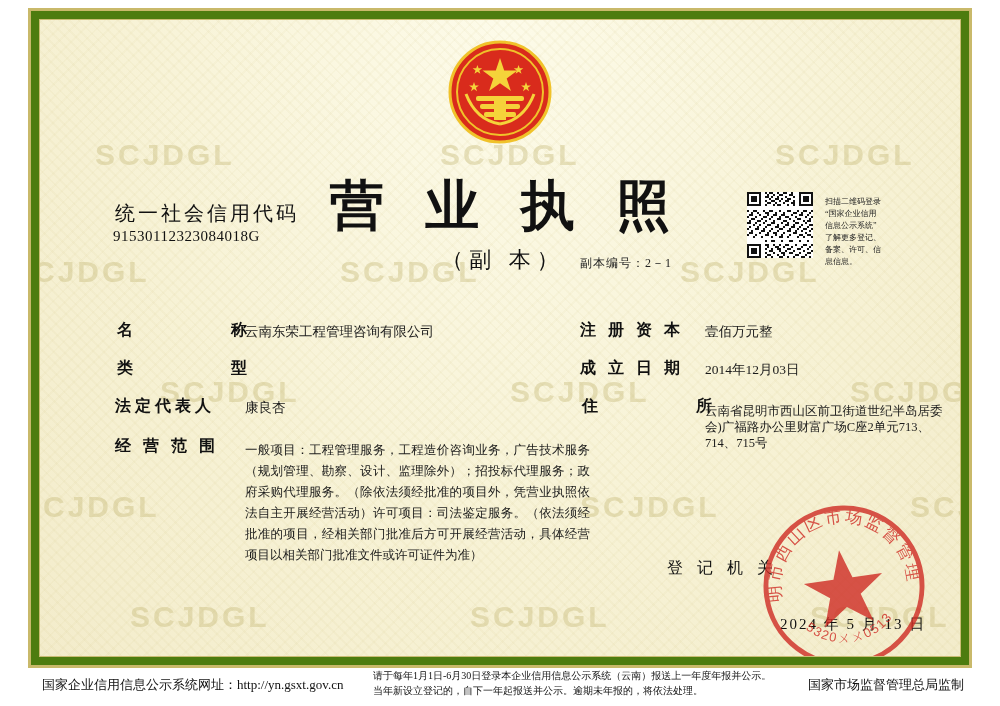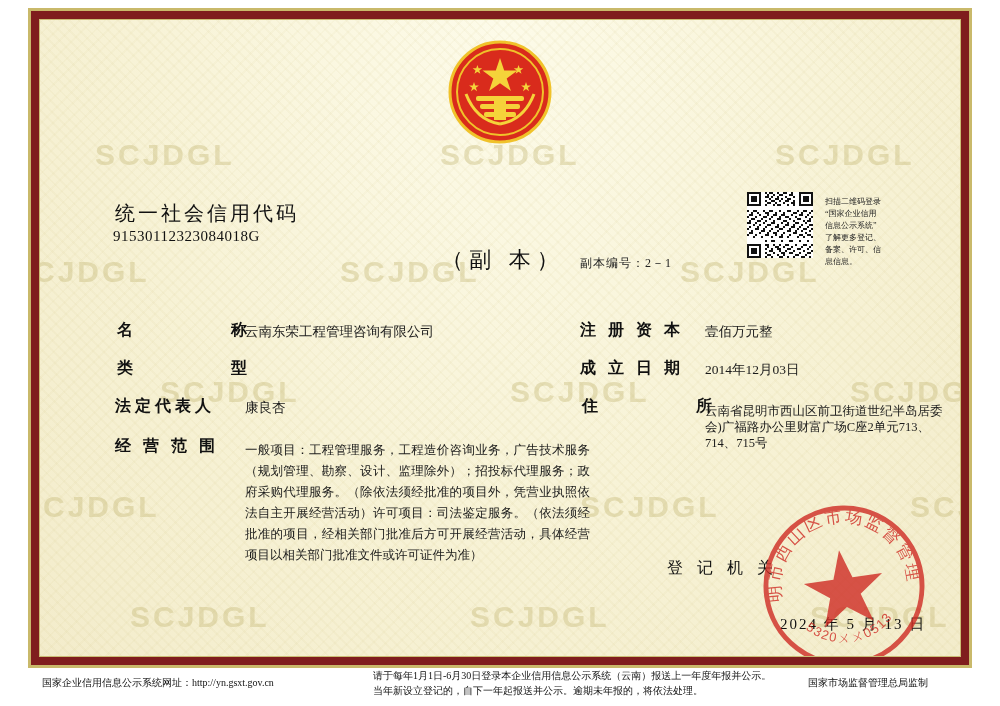--- a/index.html
+++ b/index.html
@@ -12,21 +12,21 @@
   .page{
     position:relative;
     width:1000px;height:706px;
     background:#ffffff;
   }
   
   .cert{
     position:absolute;
     left:28px;top:8px;
     width:944px;height:660px;
-    background:#7f1d1d;
+    background:#4d7c0f;
     border:3px solid #c9b96a;
     box-sizing:border-box;
   }
   .cert-inner{
     position:absolute;
     left:8px;top:8px;right:8px;bottom:8px;
     border:1px solid #cbbd74;
     box-sizing:border-box;
     background:
       radial-gradient(ellipse at 50% 0%, #fdfbe9 0%, #f7f2d5 60%, #f3eccb 100%);
@@ -188,21 +188,21 @@
   
   .seal{
     position:absolute;
     left:718px;top:480px;
     width:172px;height:172px;
     pointer-events:none;
   }
   
   .foot{
     position:absolute;
-    font-size:10px;
+    font-size:13px;
     color:#111;
     font-family:"Liberation Serif", serif;
   }
   .foot-left{ left:42px; top:676px; }
   .foot-mid{ left:373px; top:668px; width:400px; line-height:15px; font-size:10px;}
   .foot-right{ left:808px; top:676px; }
 </style>
 </head>
 <body>
 
@@ -248,20 +248,21 @@
 
           <rect x="32" y="62" width="48" height="5" rx="2" fill="#f5d33a"></rect>
           <rect x="36" y="70" width="40" height="5" rx="2" fill="#f5d33a"></rect>
           <rect x="40" y="78" width="32" height="5" rx="2" fill="#f5d33a"></rect>
           <rect x="50" y="62" width="12" height="24" fill="#f5d33a"></rect>
           <path d="M22,60 q10,26 34,30" fill="none" stroke="#f5d33a" stroke-width="3"></path>
           <path d="M90,60 q-10,26 -34,30" fill="none" stroke="#f5d33a" stroke-width="3"></path>
         </svg>
       </div>
 
+      <div class="title">营 业 执 照</div>
       <div class="subtitle">（副 本）</div>
       <div class="copy-no">副本编号：2－1</div>
 
       <div class="code-label">统一社会信用代码</div>
       <div class="code-value">91530112323084018G</div>
 
       <div class="qr">
         <svg viewBox="0 0 33 33" width="66" height="66" shape-rendering="crispEdges">
           <rect width="33" height="33" fill="#fff"></rect>
           <g fill="#111">

